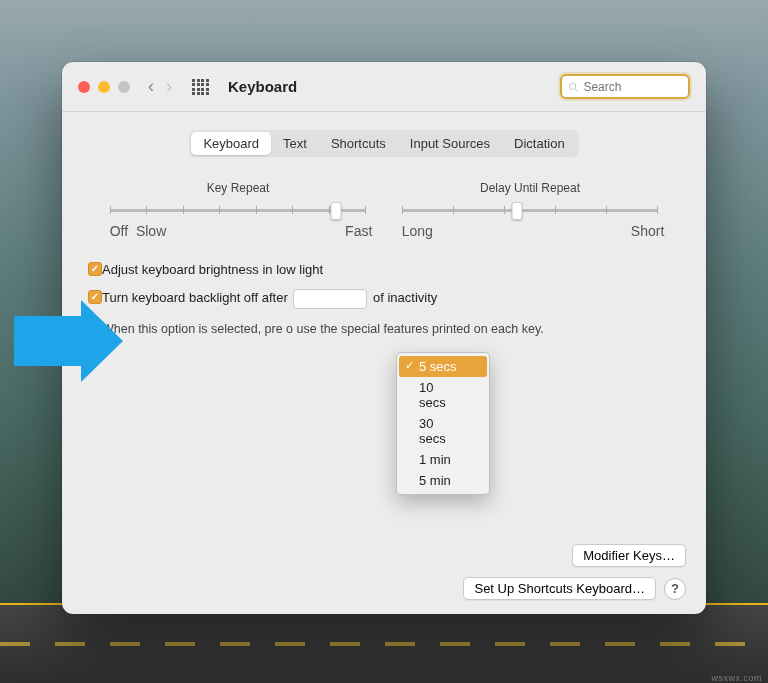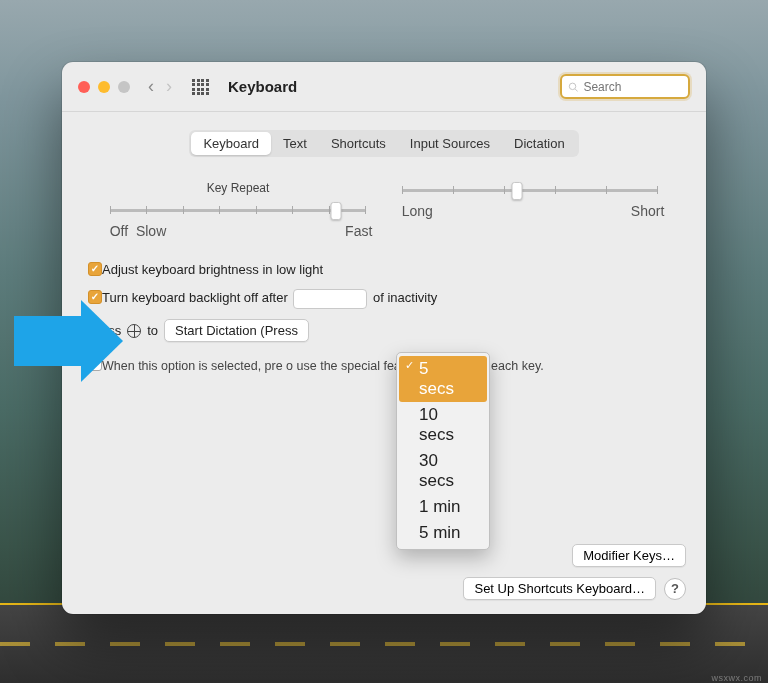--- a/index.html
+++ b/index.html
@@ -113,21 +113,21 @@
   position: absolute;
   left: 334px; top: 290px;
   width: 94px;
   background: #f1f1f1;
   border: 1px solid #c0c0c0;
   border-radius: 5px;
   box-shadow: 0 8px 20px rgba(0,0,0,.25);
   padding: 3px 0;
   z-index: 20;
 }
-.popover .opt { padding: 3px 26px 3px 22px; font-size: 17px; position: relative; }
+.popover .opt { padding: 3px 26px 3px 22px; font-size: 13px; position: relative; }
 .popover .opt.sel { background: #e8a43a; color: #fff; border-radius: 3px; margin: 0 2px; padding-left: 20px; }
 .popover .opt.sel::before { content: "✓"; position: absolute; left: 6px; font-size: 11px; }
 
 .arrow-callout {
   position: absolute;
   left: -48px; top: 238px;
   width: 110px; height: 82px;
   z-index: 5;
 }
 .arrow-callout .body { position: absolute; left: 0; top: 16px; width: 68px; height: 50px; background: #1ea4e8; }
@@ -217,20 +217,21 @@
               <i></i>
             </div>
           <div class="slider-knob" style="left:88%"></div>
         </div>
         <div class="slider-ends">
           <span><span>Off</span>&nbsp;&nbsp;<span>Slow</span></span>
           <span>Fast</span>
         </div>
       </div>
       <div class="slider-group">
+        <div class="slider-label">Delay Until Repeat</div>
         <div class="slider-track">
           <div class="slider-rail"></div>
           <div class="slider-ticks">
               <i></i>
               <i></i>
               <i></i>
               <i></i>
               <i></i>
               <i></i>
             </div>
@@ -251,26 +252,20 @@
       <div class="row">
         <div class="chk on"></div>
         <div class="row-text">
           <span>Turn keyboard backlight off after</span>
           <span class="dropdown-slot"></span>
           <span>of inactivity</span>
         </div>
       </div>
     </div>
 
-    <div class="press-row">
-      <span>Press</span>
-      <span class="globe"></span>
-      <span>to</span>
-      <span class="inline-btn">Start Dictation (Press</span>
-    </div>
 
     <div class="rows">
       <div class="row">
         <div class="chk"></div>
         <div class="row-text">
           <div class="sub">When this option is selected, pre                o use the special features printed on each key.</div>
         </div>
       </div>
     </div>
 

